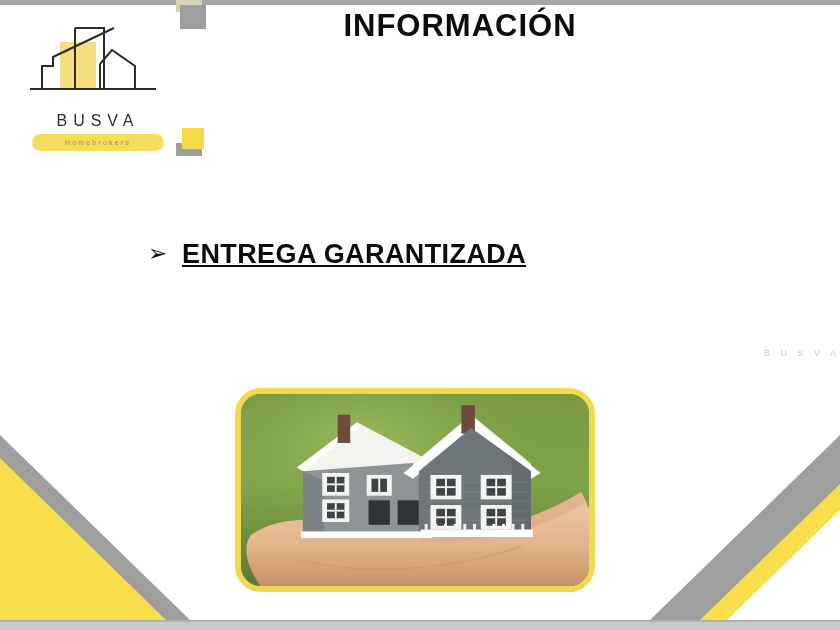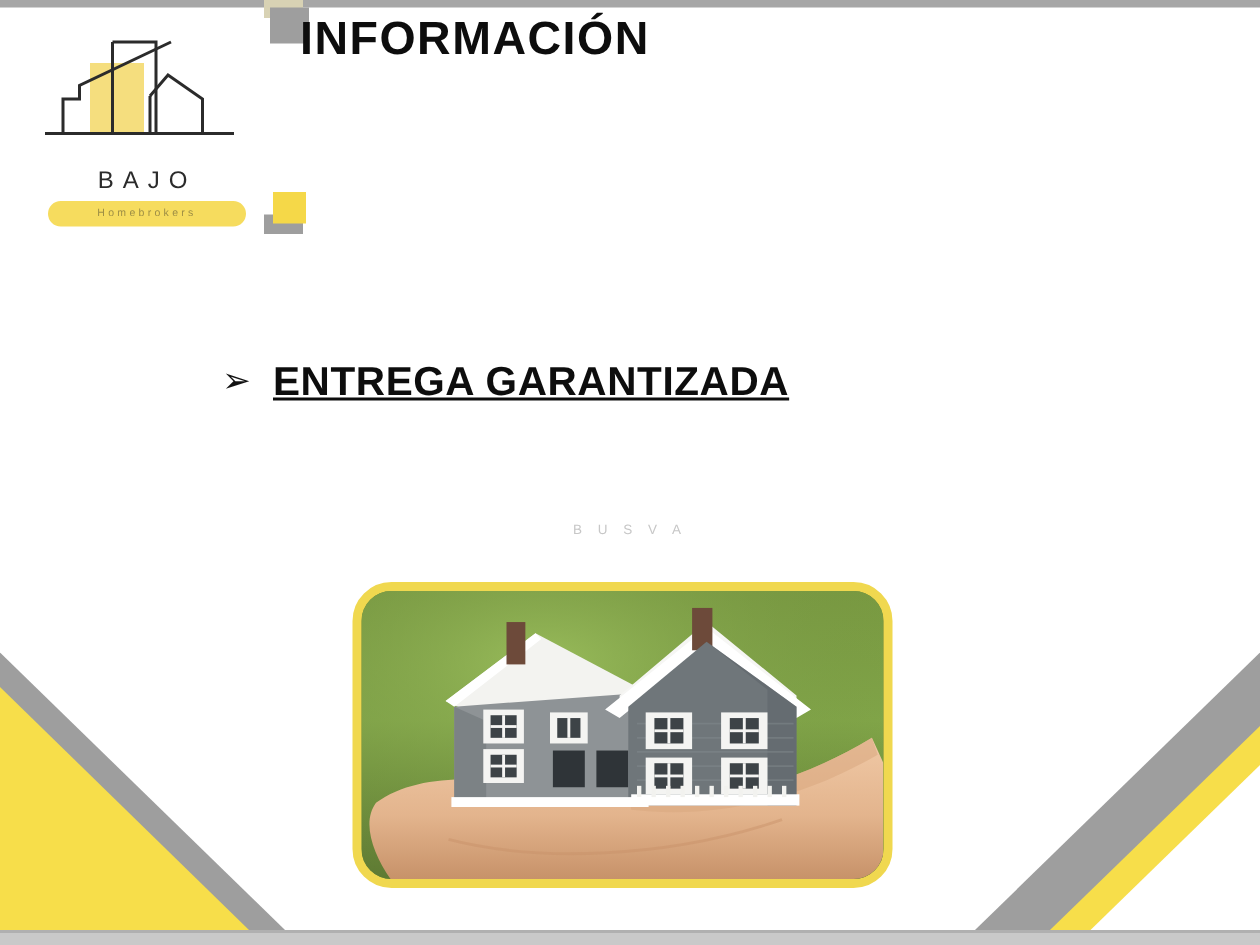--- a/index.html
+++ b/index.html
@@ -145,20 +145,21 @@
     letter-spacing: 2.2px;
     color: #9d8e45;
     line-height: 15px;
   }
 
   
   .title {
     position: absolute;
     left: 200px; top: 8px;
     width: 520px;
+    text-align: center;
     font-size: 31px;
     font-weight: bold;
     letter-spacing: 1px;
     color: #0d0d0d;
   }
 
   
   .bullet-block {
     position: absolute;
     left: 148px; top: 236px;
@@ -183,21 +184,21 @@
     letter-spacing: 0.4px;
     color: #0d0d0d;
     text-decoration: underline;
   }
 
   
   .watermark {
     position: absolute;
     left: 0; top: 348px;
     width: 840px;
-    text-align: center;
+    text-align: right;
     font-size: 9px;
     letter-spacing: 4px;
     color: #c7c7c7;
   }
 
   
   .photo-frame {
     position: absolute;
     left: 235px; top: 388px;
     width: 360px; height: 204px;
@@ -224,21 +225,21 @@
   <div class="logo">
     <svg width="152" height="92" viewBox="0 0 152 92">
       <rect x="38" y="20" width="36" height="48" fill="#f5de7e"></rect>
       <path d="M53 6 L82 6 L82 66" fill="none" stroke="#2b2b2b" stroke-width="2"></path>
       <path d="M53 6 L53 66" fill="none" stroke="#2b2b2b" stroke-width="2"></path>
       <path d="M20 66 L20 44 L31 44 L31 35 L92 6" fill="none" stroke="#2b2b2b" stroke-width="2"></path>
       <path d="M78 42 L90 28 L113 44 L113 66" fill="none" stroke="#2b2b2b" stroke-width="2"></path>
       <path d="M78 42 L78 66" fill="none" stroke="#2b2b2b" stroke-width="2"></path>
       <path d="M8 67 L134 67" fill="none" stroke="#2b2b2b" stroke-width="2"></path>
     </svg>
-    <div class="logo-wordmark">BAJO</div>
+    <div class="logo-wordmark">BUSVA</div>
     <div class="logo-pill"></div>
     <div class="logo-tagline">Homebrokers</div>
   </div>
 
   <div class="title">INFORMACIÓN</div>
 
   <div class="bullet-block">
     <div class="bullet-row">
       <div class="bullet-marker">➢</div>
       <div class="bullet-text">

